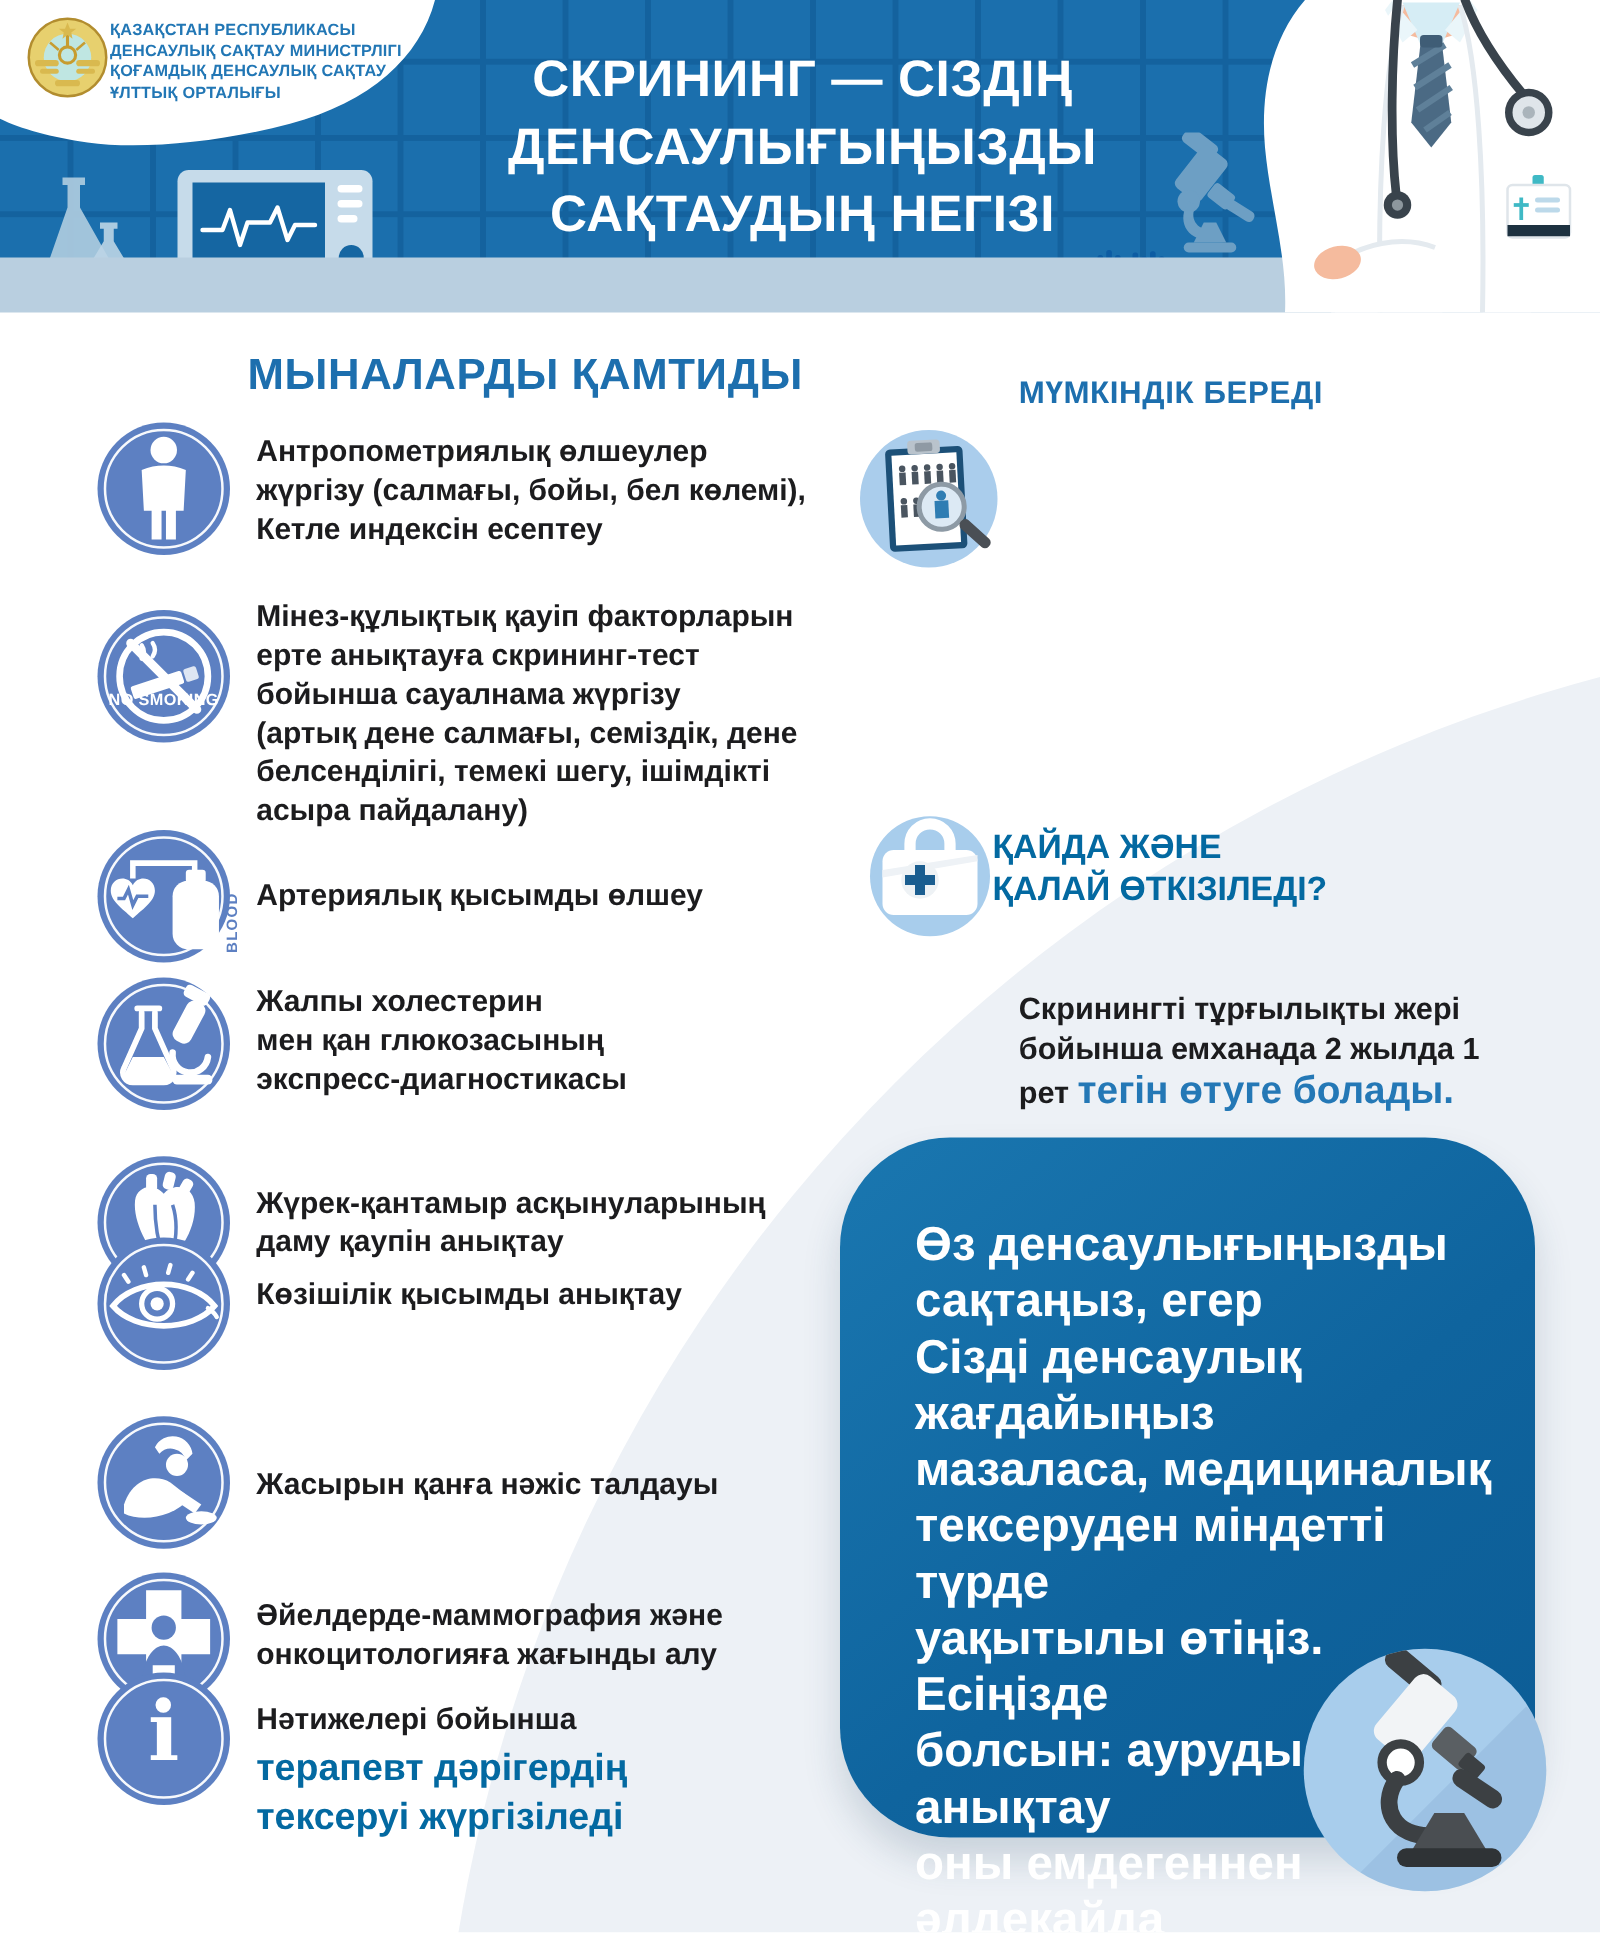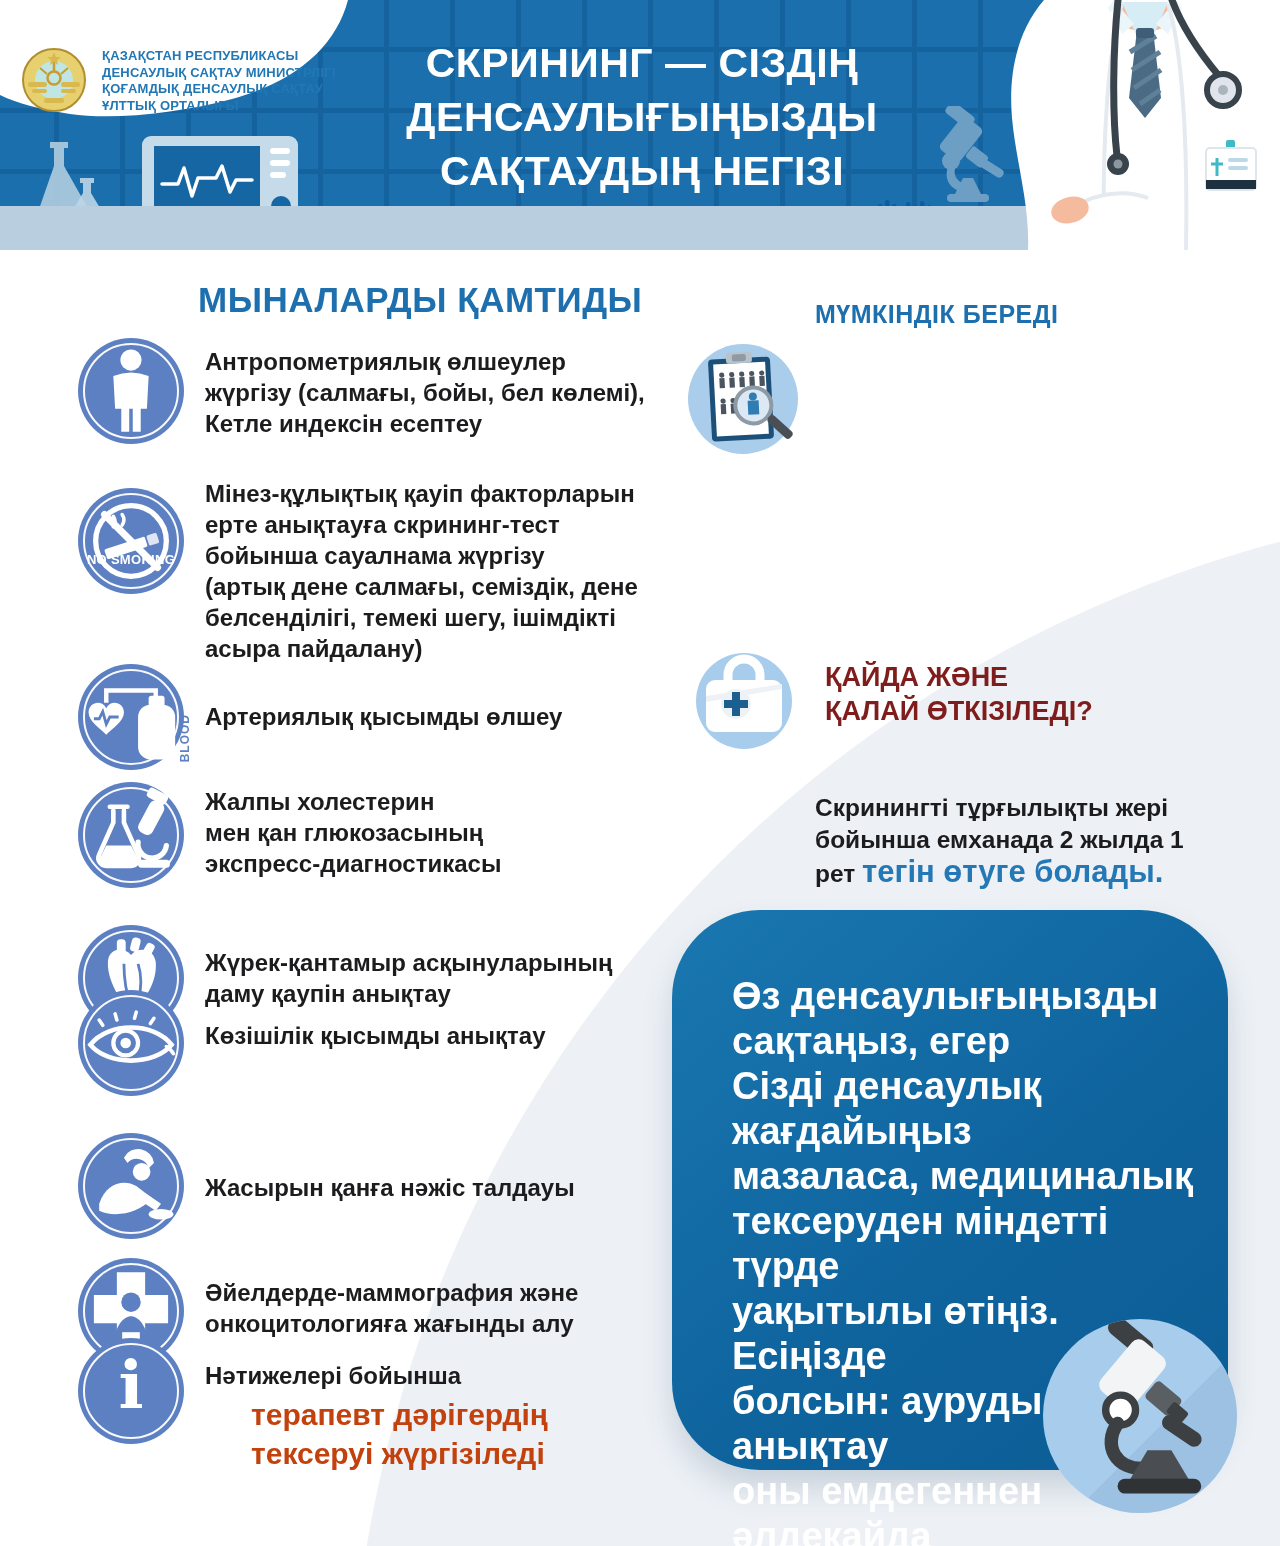--- a/index.html
+++ b/index.html
@@ -25,21 +25,21 @@
   }
   .hdr-bench{position:absolute;left:0;top:206px;width:1280px;height:44px;background:#b9cfe0;}
   .hdr-white-left{position:absolute;left:0;top:0;}
   .hdr-white-right{position:absolute;right:0;top:0;}
   .doctor{position:absolute;right:0;top:0;}
   .hdr-title{
     position:absolute;left:400px;top:36px;width:484px;
     color:#ffffff;font-size:41px;line-height:54px;font-weight:800;
     text-align:center;letter-spacing:.5px;
   }
-  .logo{position:absolute;left:20px;top:10px;display:flex;gap:14px;align-items:flex-end;margin-top:32px;}
+  .logo{position:absolute;left:20px;top:10px;display:flex;align-items:center;}
   .logo-text{
     margin-top:6px;color:#2277b5;font-size:13px;line-height:16.5px;font-weight:700;
     letter-spacing:.2px;
   }
   .monitor{position:absolute;left:140px;top:134px;}
   .flasks{position:absolute;left:28px;top:136px;}
   .mic-sil{position:absolute;left:915px;top:106px;}
   .tubes{position:absolute;left:876px;top:198px;}
 
   
@@ -65,36 +65,36 @@
     left:auto;right:6px;top:50px;width:auto;transform:rotate(-90deg);
     transform-origin:right top;color:#5d80c2;font-size:12px;letter-spacing:1px;
   }
   .info-glyph{
     position:absolute;left:0;top:12px;width:100%;text-align:center;color:#ffffff;
     font-family:"DejaVu Serif","Liberation Serif",serif;font-weight:700;font-size:66px;line-height:70px;
   }
   .item-text{
     margin-left:21px;color:#1c1c1e;font-size:24px;line-height:31px;font-weight:700;
   }
-  .item-text .hl2{display:block;color:#c2410c;font-size:30px;line-height:39px;font-weight:800;margin-top:4px;margin-left:46px;}
+  .item-text .hl2{display:block;color:#0369a1;font-size:30px;line-height:39px;font-weight:800;margin-top:4px;}
 
   
   .benefits-heading{
     position:absolute;left:815px;top:300px;z-index:2;
     color:#1d6fae;font-size:25px;font-weight:800;letter-spacing:.5px;
   }
   .benefits-icon{position:absolute;left:684px;top:340px;z-index:2;}
   .benefits-text{
     position:absolute;left:815px;top:360px;width:420px;z-index:2;
     color:#2478b6;font-size:28px;line-height:35px;font-weight:800;
   }
   .where-icon{position:absolute;left:692px;top:646px;z-index:2;}
   .where-heading{
-    position:absolute;left:825px;top:660px;z-index:2;
-    color:#7f1d1d;font-size:27px;line-height:34px;font-weight:800;
+    position:absolute;left:794px;top:660px;z-index:2;
+    color:#0369a1;font-size:27px;line-height:34px;font-weight:800;
   }
   .where-text{
     position:absolute;left:815px;top:760px;width:420px;z-index:2;
     color:#1c1c1e;font-size:24.5px;line-height:32px;font-weight:700;
   }
   .where-text .hl{color:#2478b6;font-size:31px;font-weight:700;}
 
   
   .card{
     position:absolute;left:672px;top:910px;width:556px;height:560px;z-index:3;

